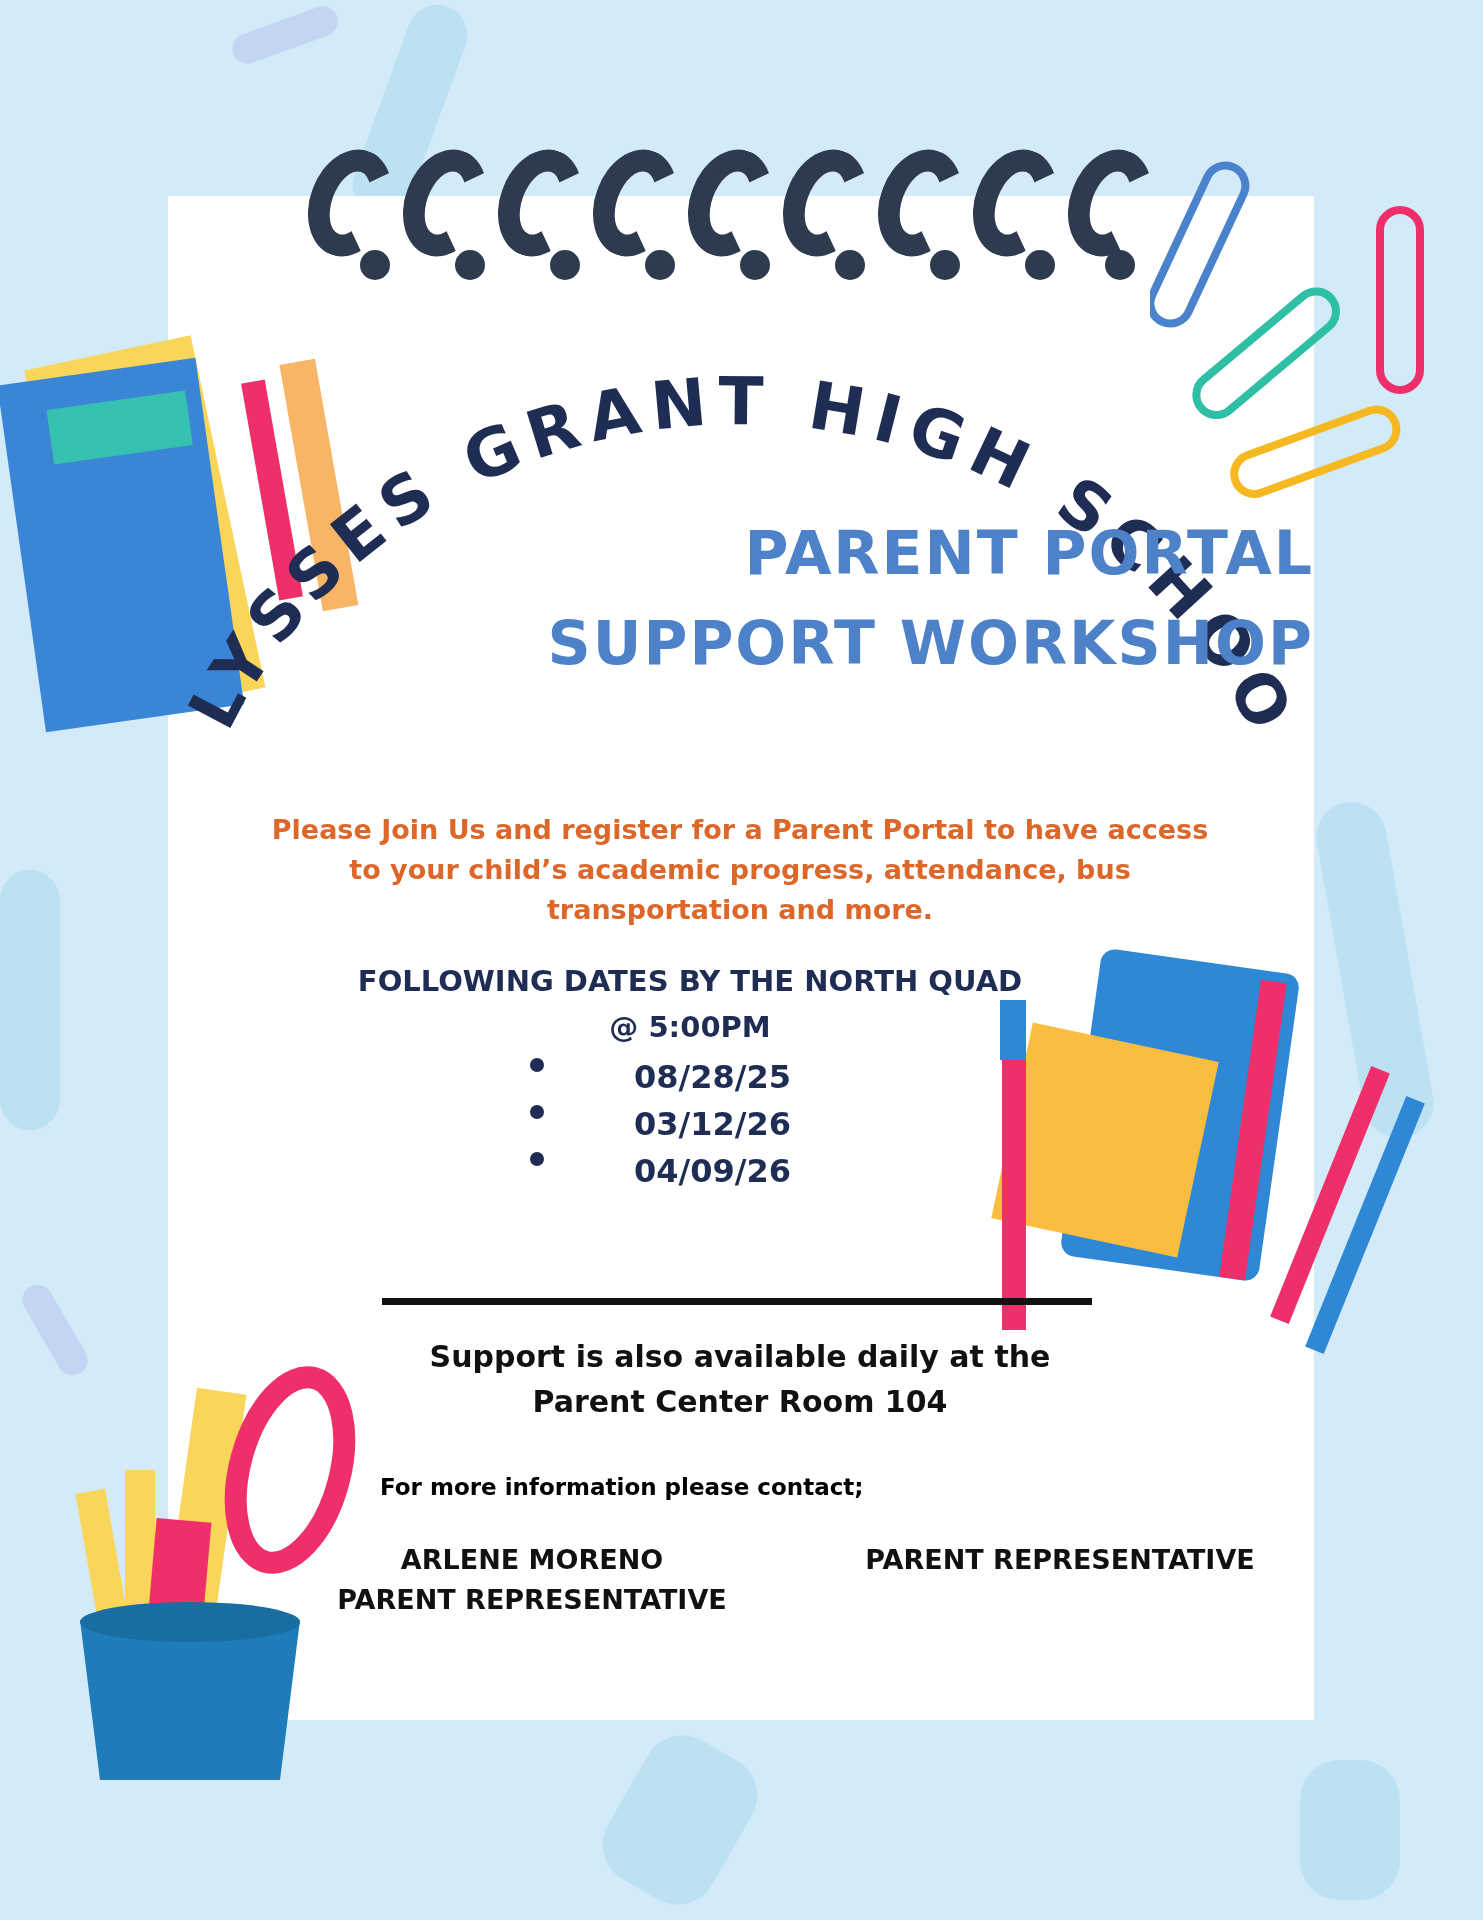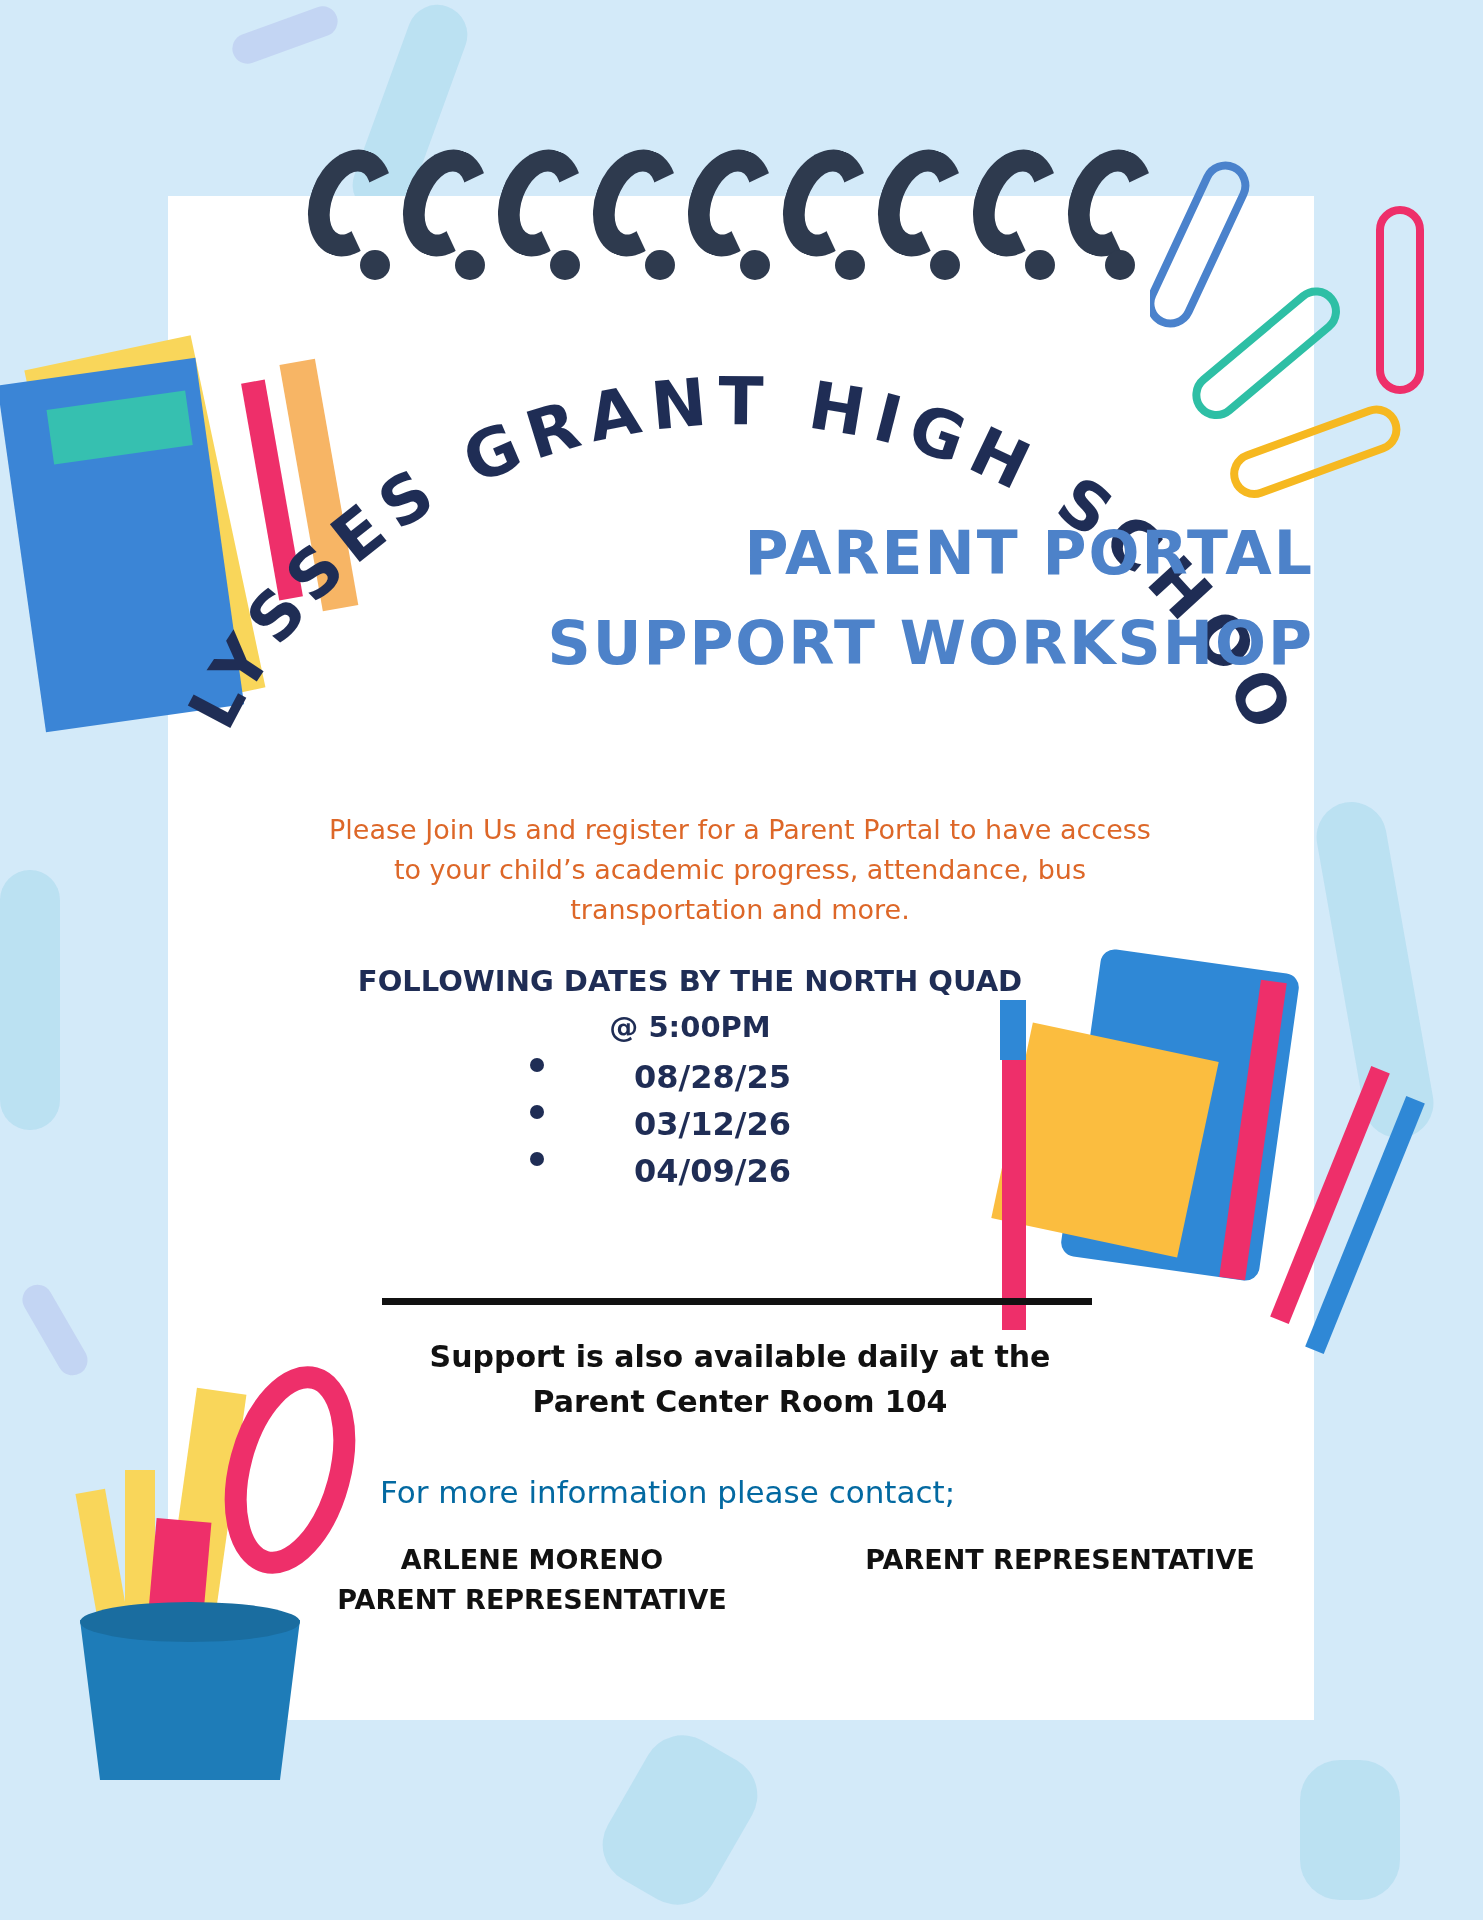--- a/index.html
+++ b/index.html
@@ -3,29 +3,29 @@
 <meta charset="utf-8">
 <style>
   html,body{margin:0;padding:0;}
   body{width:1483px;height:1920px;position:relative;overflow:hidden;background:#d3eaf9;font-family:"DejaVu Sans",sans-serif;}
   .bgshape{position:absolute;border-radius:40px;opacity:.55;}
   .paper{position:absolute;left:168px;top:196px;width:1146px;height:1524px;background:#ffffff;}
   .ring{position:absolute;top:148px;width:80px;height:110px;border:22px solid #2e3a4e;border-right-color:transparent;border-radius:50%;box-sizing:border-box;transform:rotate(20deg);}
   .ring-dot{position:absolute;width:30px;height:30px;border-radius:50%;background:#2e3a4e;}
   .arc-text{position:absolute;left:0;top:0;width:1483px;height:900px;}
   .title{position:absolute;left:168px;width:1146px;text-align:right;color:#4d82c9;font-family:"DejaVu Sans",sans-serif;font-weight:bold;font-size:60px;letter-spacing:2px;}
-  .intro{position:absolute;left:220px;width:1040px;top:810px;text-align:center;color:#dd6728;font-weight:normal;font-size:27px;line-height:40px;}
+  .intro{position:absolute;left:220px;width:1040px;top:810px;text-align:center;color:#dd6728;font-weight:bold;font-size:27px;line-height:40px;}
   .navy{color:#1f2d55;font-weight:bold;}
   .dates-head{position:absolute;left:300px;top:958px;width:780px;text-align:center;font-size:29px;line-height:46px;}
   .dates{position:absolute;left:530px;top:1058px;width:400px;font-size:32px;}
   .date-row{display:flex;align-items:flex-start;height:47px;}
   .bullet{width:14px;height:14px;border-radius:50%;background:#1f2d55;margin-right:90px;}
   .divider{position:absolute;left:382px;top:1298px;width:710px;height:7px;background:#111;}
   .support{position:absolute;left:330px;top:1334px;width:820px;text-align:center;font-size:30px;font-weight:bold;line-height:45px;color:#111;}
-  .info{position:absolute;left:380px;top:1474px;font-size:31px;font-weight:normal;color:#0369a1;}
+  .info{position:absolute;left:380px;top:1474px;font-size:23px;font-weight:bold;color:#000000;}
   .contact{position:absolute;top:1540px;text-align:center;font-size:27px;font-weight:bold;line-height:40px;color:#111;}
   .deco{position:absolute;}
 </style>
 </head>
 <body>
 
 <div class="bgshape" style="left:380px;top:0;width:60px;height:220px;background:#a8d8ec;transform:rotate(20deg);"></div>
 <div class="bgshape" style="left:230px;top:20px;width:110px;height:30px;background:#b7c2ee;transform:rotate(-20deg);"></div>
 <div class="bgshape" style="left:0;top:870px;width:60px;height:260px;background:#a8d8ec;"></div>
 <div class="bgshape" style="left:1340px;top:800px;width:70px;height:340px;background:#a8d8ec;transform:rotate(-10deg);"></div>

